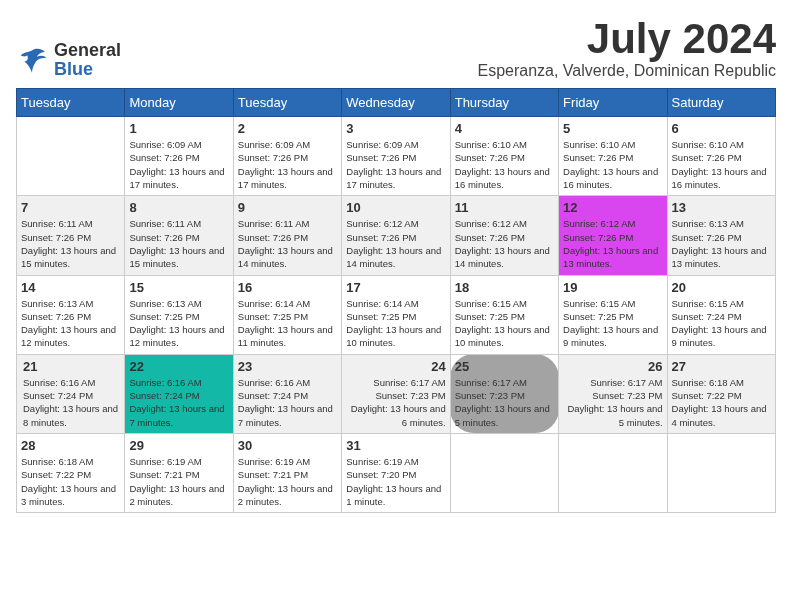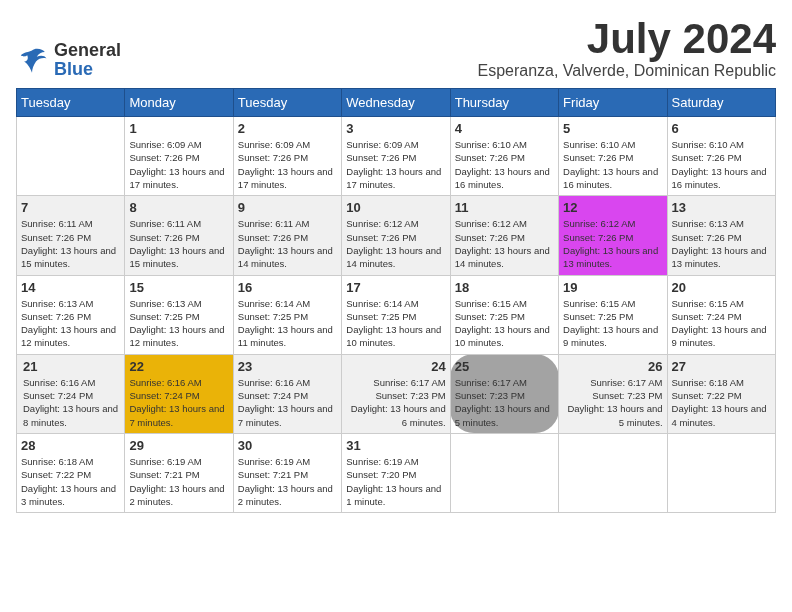--- a/index.html
+++ b/index.html
@@ -208,21 +208,21 @@
         <td>
           <span class="day-num">20</span>
           <div class="day-info">Sunrise: 6:15 AM<br>Sunset: 7:24 PM<br>Daylight: 13 hours and 9 minutes.</div>
         </td>
       </tr>
       <tr style="background: rgb(240, 240, 240);">
         <td style="background: rgb(240, 240, 240); padding-left: 6px;">
           <span class="day-num">21</span>
           <div class="day-info">Sunrise: 6:16 AM<br>Sunset: 7:24 PM<br>Daylight: 13 hours and 8 minutes.</div>
         </td>
-        <td style="background: #eab308;">
+        <td style="background: #14b8a6;">
           <span class="day-num">22</span>
           <div class="day-info">Sunrise: 6:16 AM<br>Sunset: 7:24 PM<br>Daylight: 13 hours and 7 minutes.</div>
         </td>
         <td style="background: rgb(240, 240, 240);">
           <span class="day-num">23</span>
           <div class="day-info">Sunrise: 6:16 AM<br>Sunset: 7:24 PM<br>Daylight: 13 hours and 7 minutes.</div>
         </td>
         <td style="background: rgb(240, 240, 240); text-align: right;">
           <span class="day-num">24</span>
           <div class="day-info">Sunrise: 6:17 AM<br>Sunset: 7:23 PM<br>Daylight: 13 hours and 6 minutes.</div>

